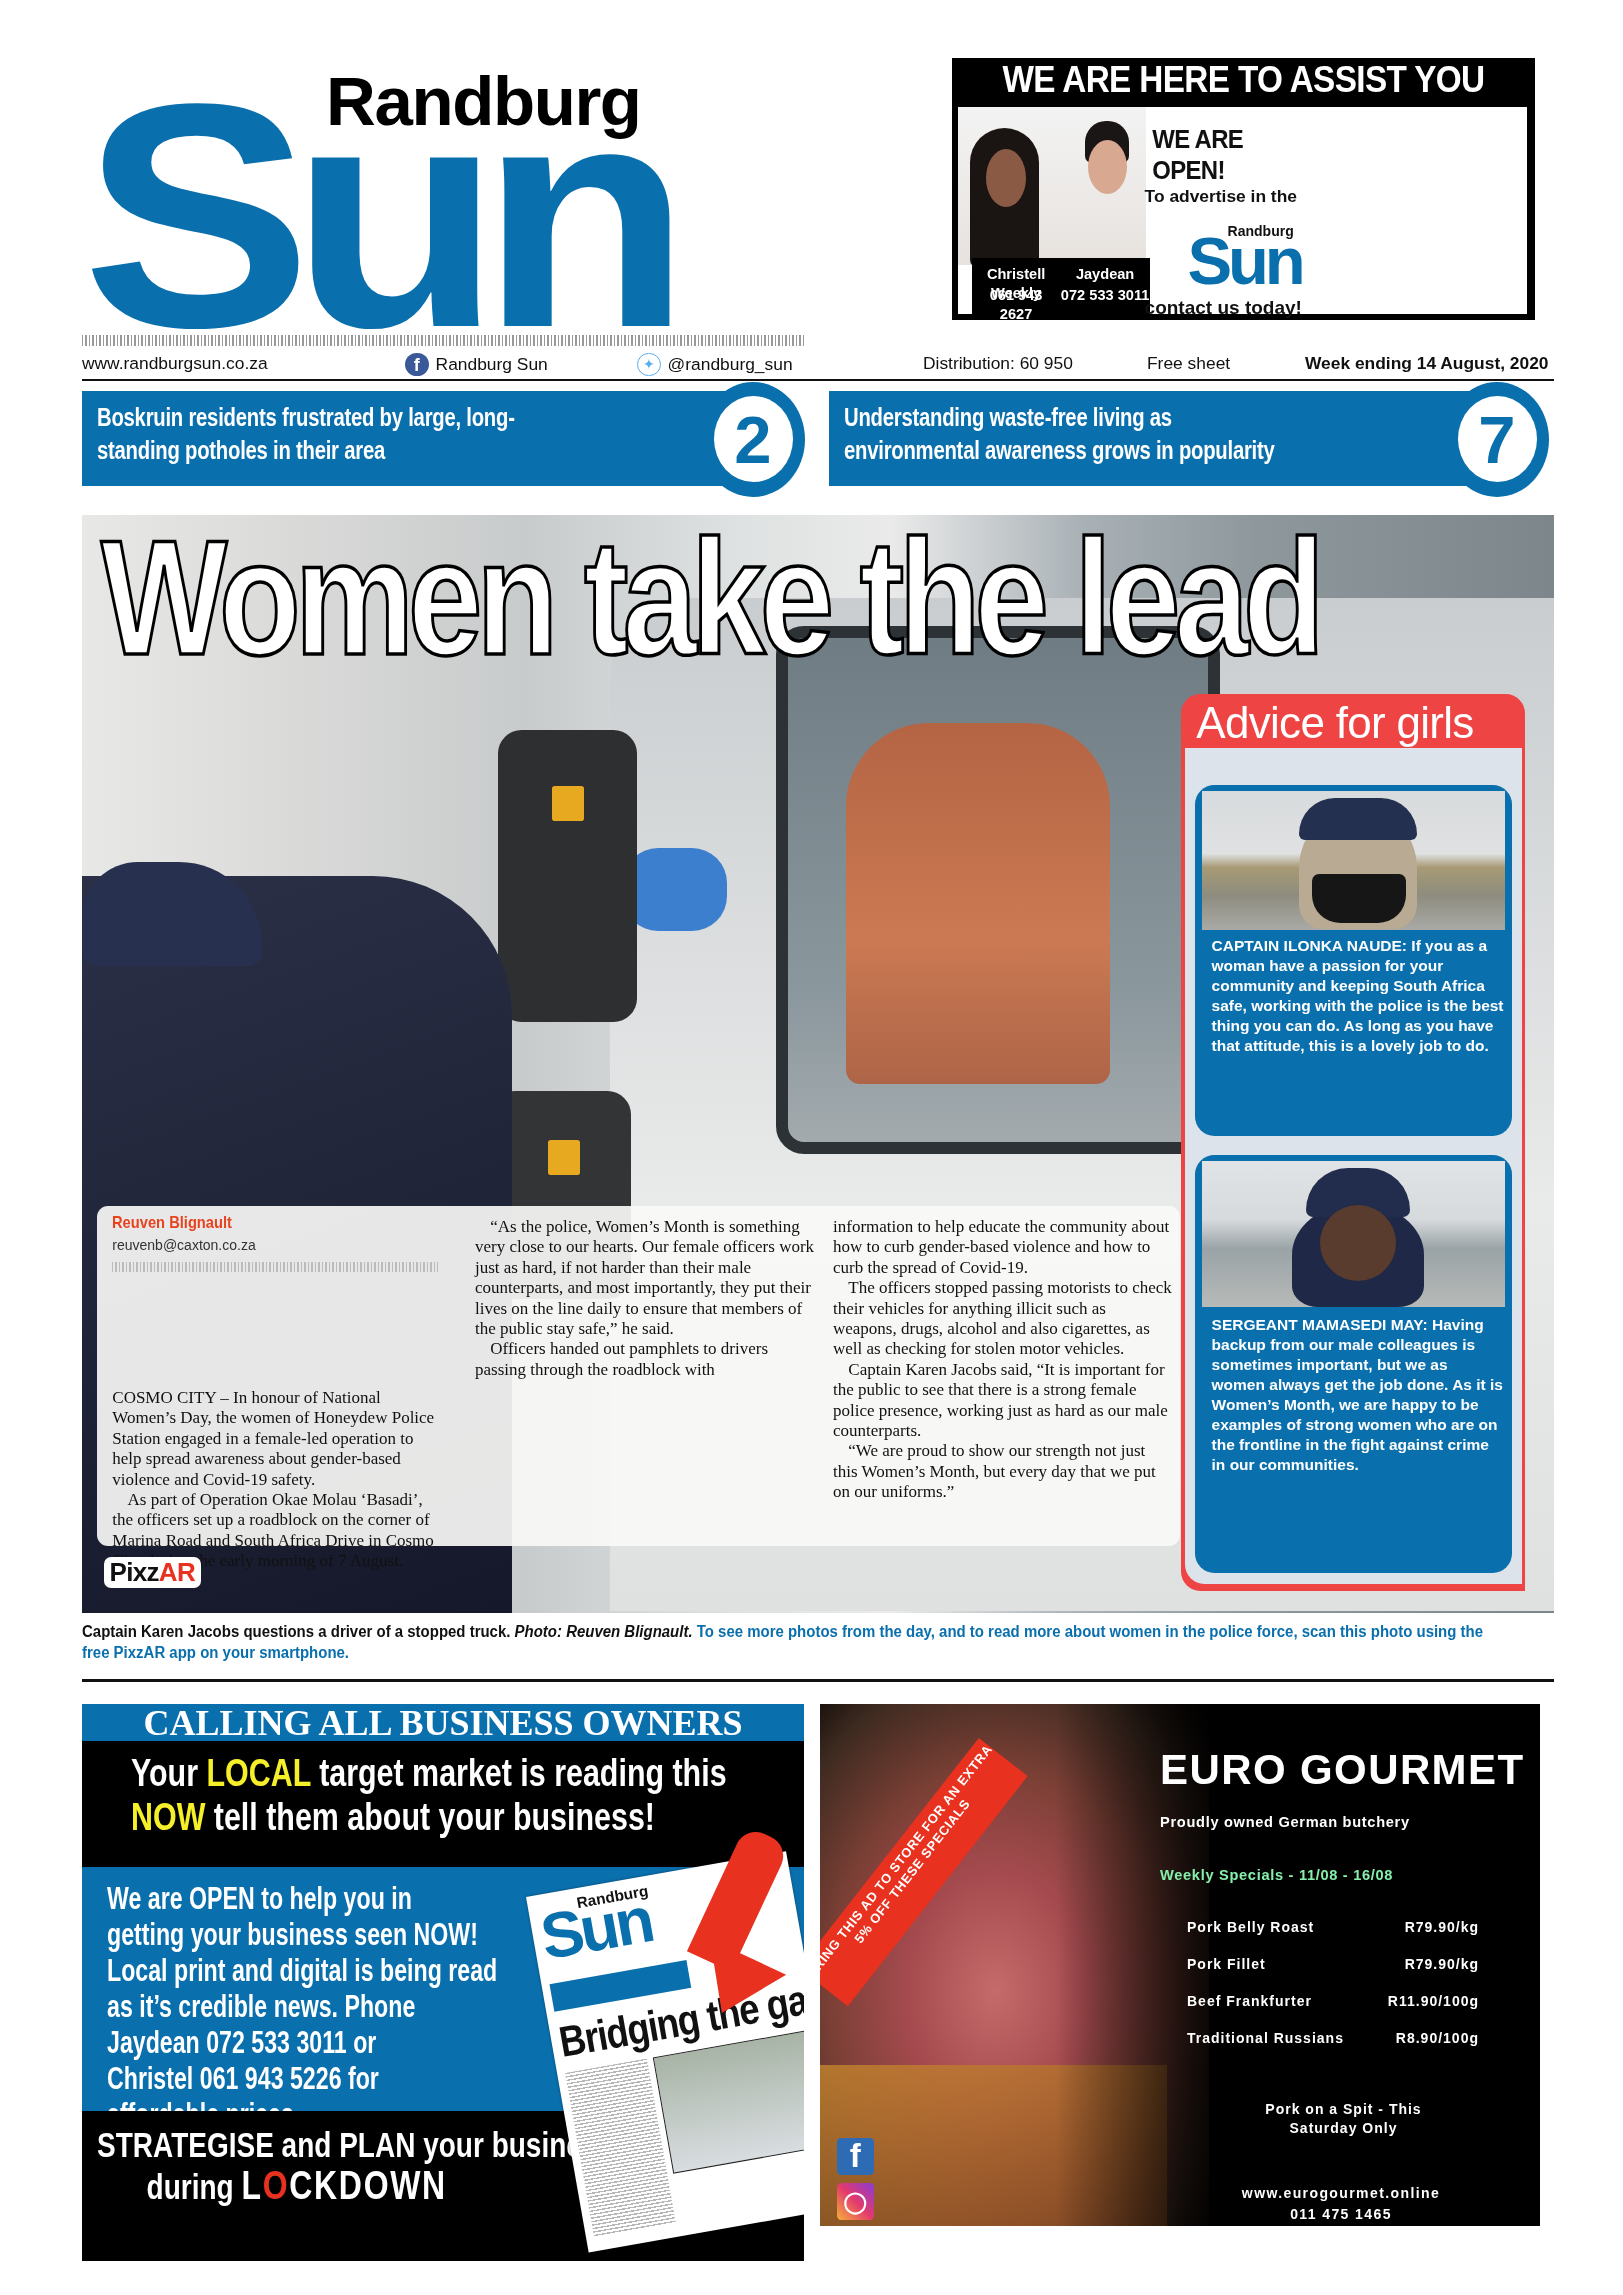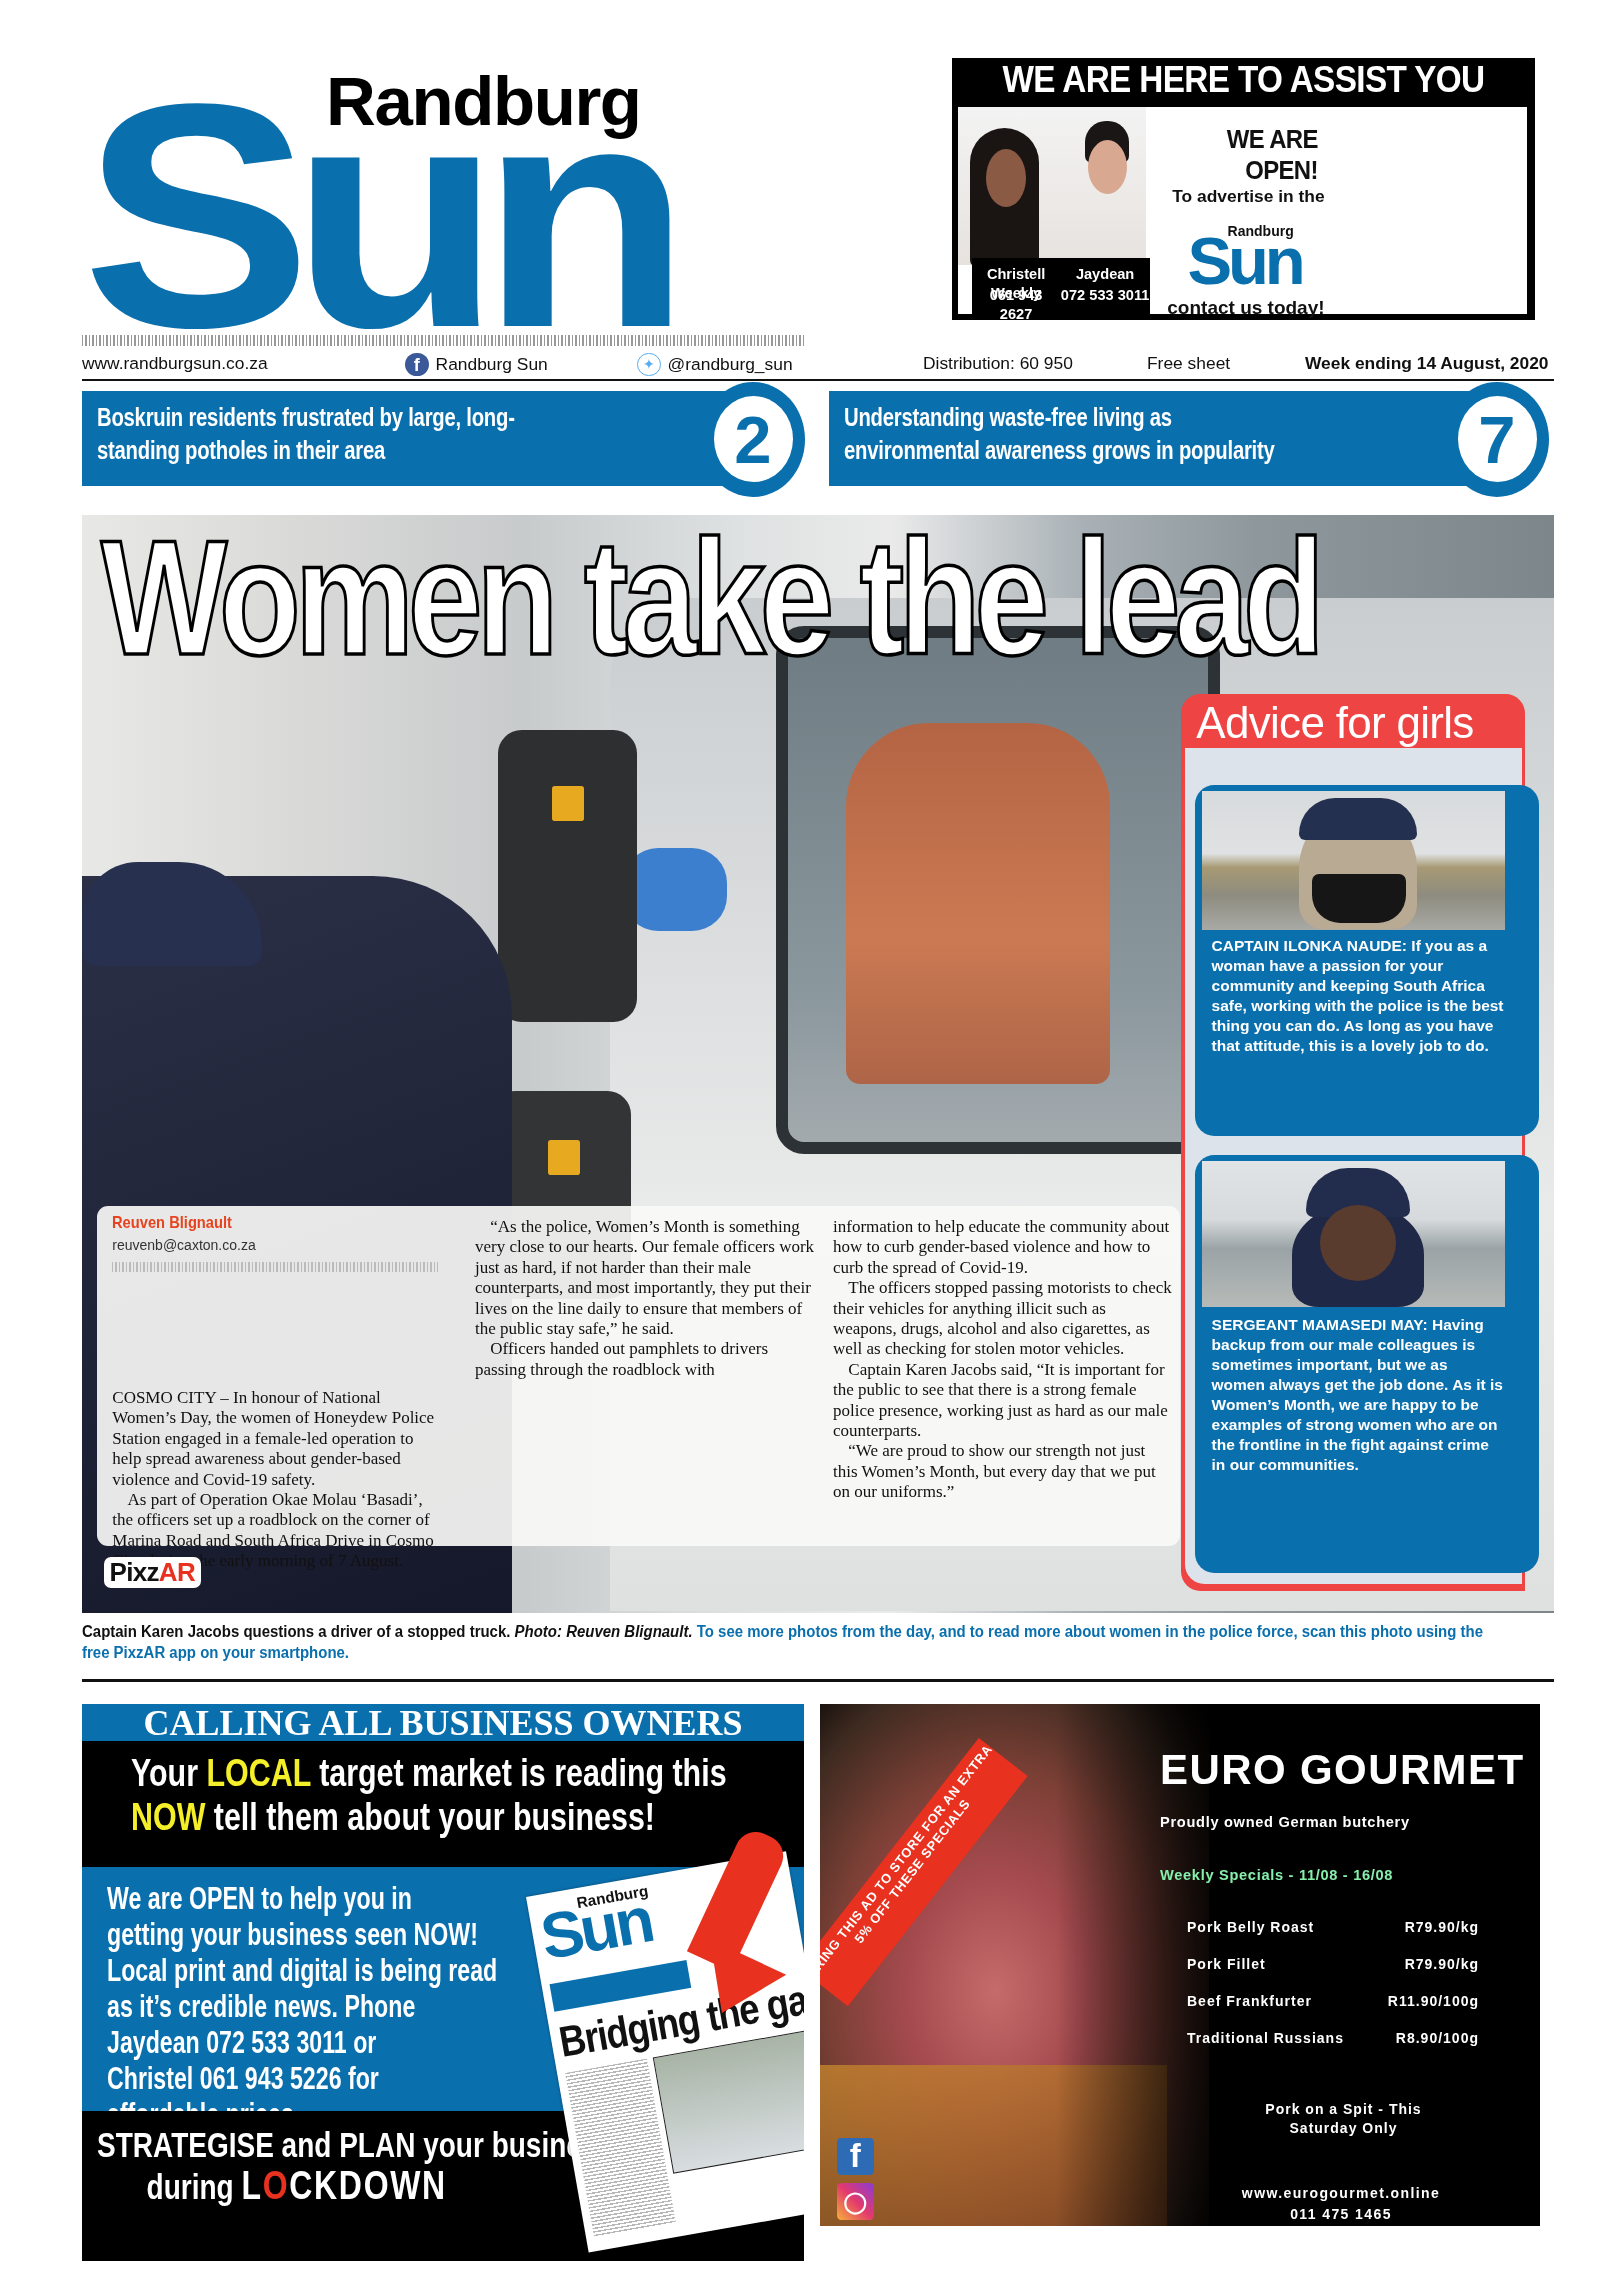--- a/index.html
+++ b/index.html
@@ -25,21 +25,21 @@
   .assist { left: 952px; top: 58px; width: 583px; height: 262px; background: #000; }
   .assist .hd { position: absolute; left: 0; top: 1.4px; width: 100%; text-align: center; color: #fff; font-weight: 700;
     font-size: 37px; letter-spacing: -0.7px; transform: scaleX(0.9); }
   .assist .panel { position: absolute; left: 5.6px; top: 49px; width: 569px; height: 207px; background: #fff; }
   .assist .photo { position: absolute; top: 0; height: 158px; background: linear-gradient(#f3f3f3, #e7e2de); }
   .assist .p1 { left: 0; width: 94px; }
   .assist .p2 { left: 94px; width: 94px; }
   .face { position: absolute; border-radius: 50%; }
   .assist .names { position: absolute; left: 14px; top: 151px; width: 178px; height: 56px; background: #000; color: #fff; }
   .assist .nm { position: absolute; width: 89px; text-align: center; font-weight: 700; font-size: 14.6px; line-height: 19.4px; }
-  .assist .right { position: absolute; left: 187px; top: 0; width: 180px; height: 258px; text-align: right; }
+  .assist .right { position: absolute; left: 187px; top: 0; width: 180px; height: 258px; text-align: left; }
   .open { font-weight: 700; font-size: 26px; margin-top: 17.4px; letter-spacing: -0.7px; transform: scaleX(0.92); }
   .adv { font-weight: 700; font-size: 17.4px; margin-top: 0px; }
   .mini-logo { position: relative; height: 76px; margin-top: 14px; }
   .mini-logo .s { position: absolute; left: 43px; top: 5.6px; color: #0a6fad; font-weight: 700; font-size: 67px; letter-spacing: -4.2px; line-height: 1; }
   .mini-logo .r { position: absolute; left: 83px; top: 1.4px; font-weight: 700; font-size: 14px; }
   .contact { font-weight: 700; font-size: 19px; margin-top: 0px; }
 
   
   .teaser { top: 391px; height: 95px; background: #0a6fad; color: #fff; }
   .teaser .txt { position: absolute; left: 15.3px; top: 9.7px; font-weight: 700; font-size: 26px; line-height: 33px;
@@ -77,21 +77,21 @@
   .col2 { left: 378px; top: 11px; width: 340px; }
   .col3 { left: 736px; top: 11px; width: 340px; }
 
   .pixzar { left: 104px; top: 1557px; padding: 0 5.6px; height: 30.5px; background: #fff; border-radius: 7px; font-weight: 700; font-size: 26px; line-height: 30.5px; letter-spacing: -0.7px; }
   .pixzar .px { color: #111; } .pixzar .ar { color: #e8311f; }
 
   
   .advice { left: 1181px; top: 694px; width: 344px; height: 897px; background: #ef4444; border-radius: 19.4px 19.4px 0 19.4px; }
   .advice-title { position: absolute; left: 15.3px; top: 4.2px; color: #fff; font-size: 44px; font-weight: 400; white-space: nowrap; letter-spacing: -0.7px; }
   .advice-inner { position: absolute; left: 4.2px; top: 54px; width: 337px; height: 836px; background: #dce3ea; border-radius: 0 0 0 19.4px; }
-  .card { position: absolute; left: 9.7px; width: 344px; background: #0a6fad; border-radius: 19.4px; overflow: hidden; }
+  .card { position: absolute; left: 9.7px; width: 317px; background: #0a6fad; border-radius: 19.4px; overflow: hidden; }
   .card .ph { position: absolute; left: 7px; top: 5.6px; width: 303px; height: 139px; }
   .card .cap-text { position: absolute; left: 16.7px; color: #fff; font-weight: 700; font-size: 15.5px; line-height: 20px; }
   .card1 { top: 37px; height: 351px; }
   .card2 { top: 407px; height: 418px; }
   .ph1 { background: linear-gradient(180deg,#d8dbdd 0%,#dfe1e2 45%,#a79a74 55%,#8e8c7f 75%,#a9aaa6 100%); }
   .ph2 { background: linear-gradient(180deg,#e1e4e6 0%,#d7dadc 40%,#9aa3a6 60%,#b7bab8 100%); }
   .person { position: absolute; border-radius: 50% 50% 20% 20%; }
 
   
   .caption { left: 82px; top: 1621px; width: 1472px; font-weight: 700; font-size: 15.6px; line-height: 21px;

